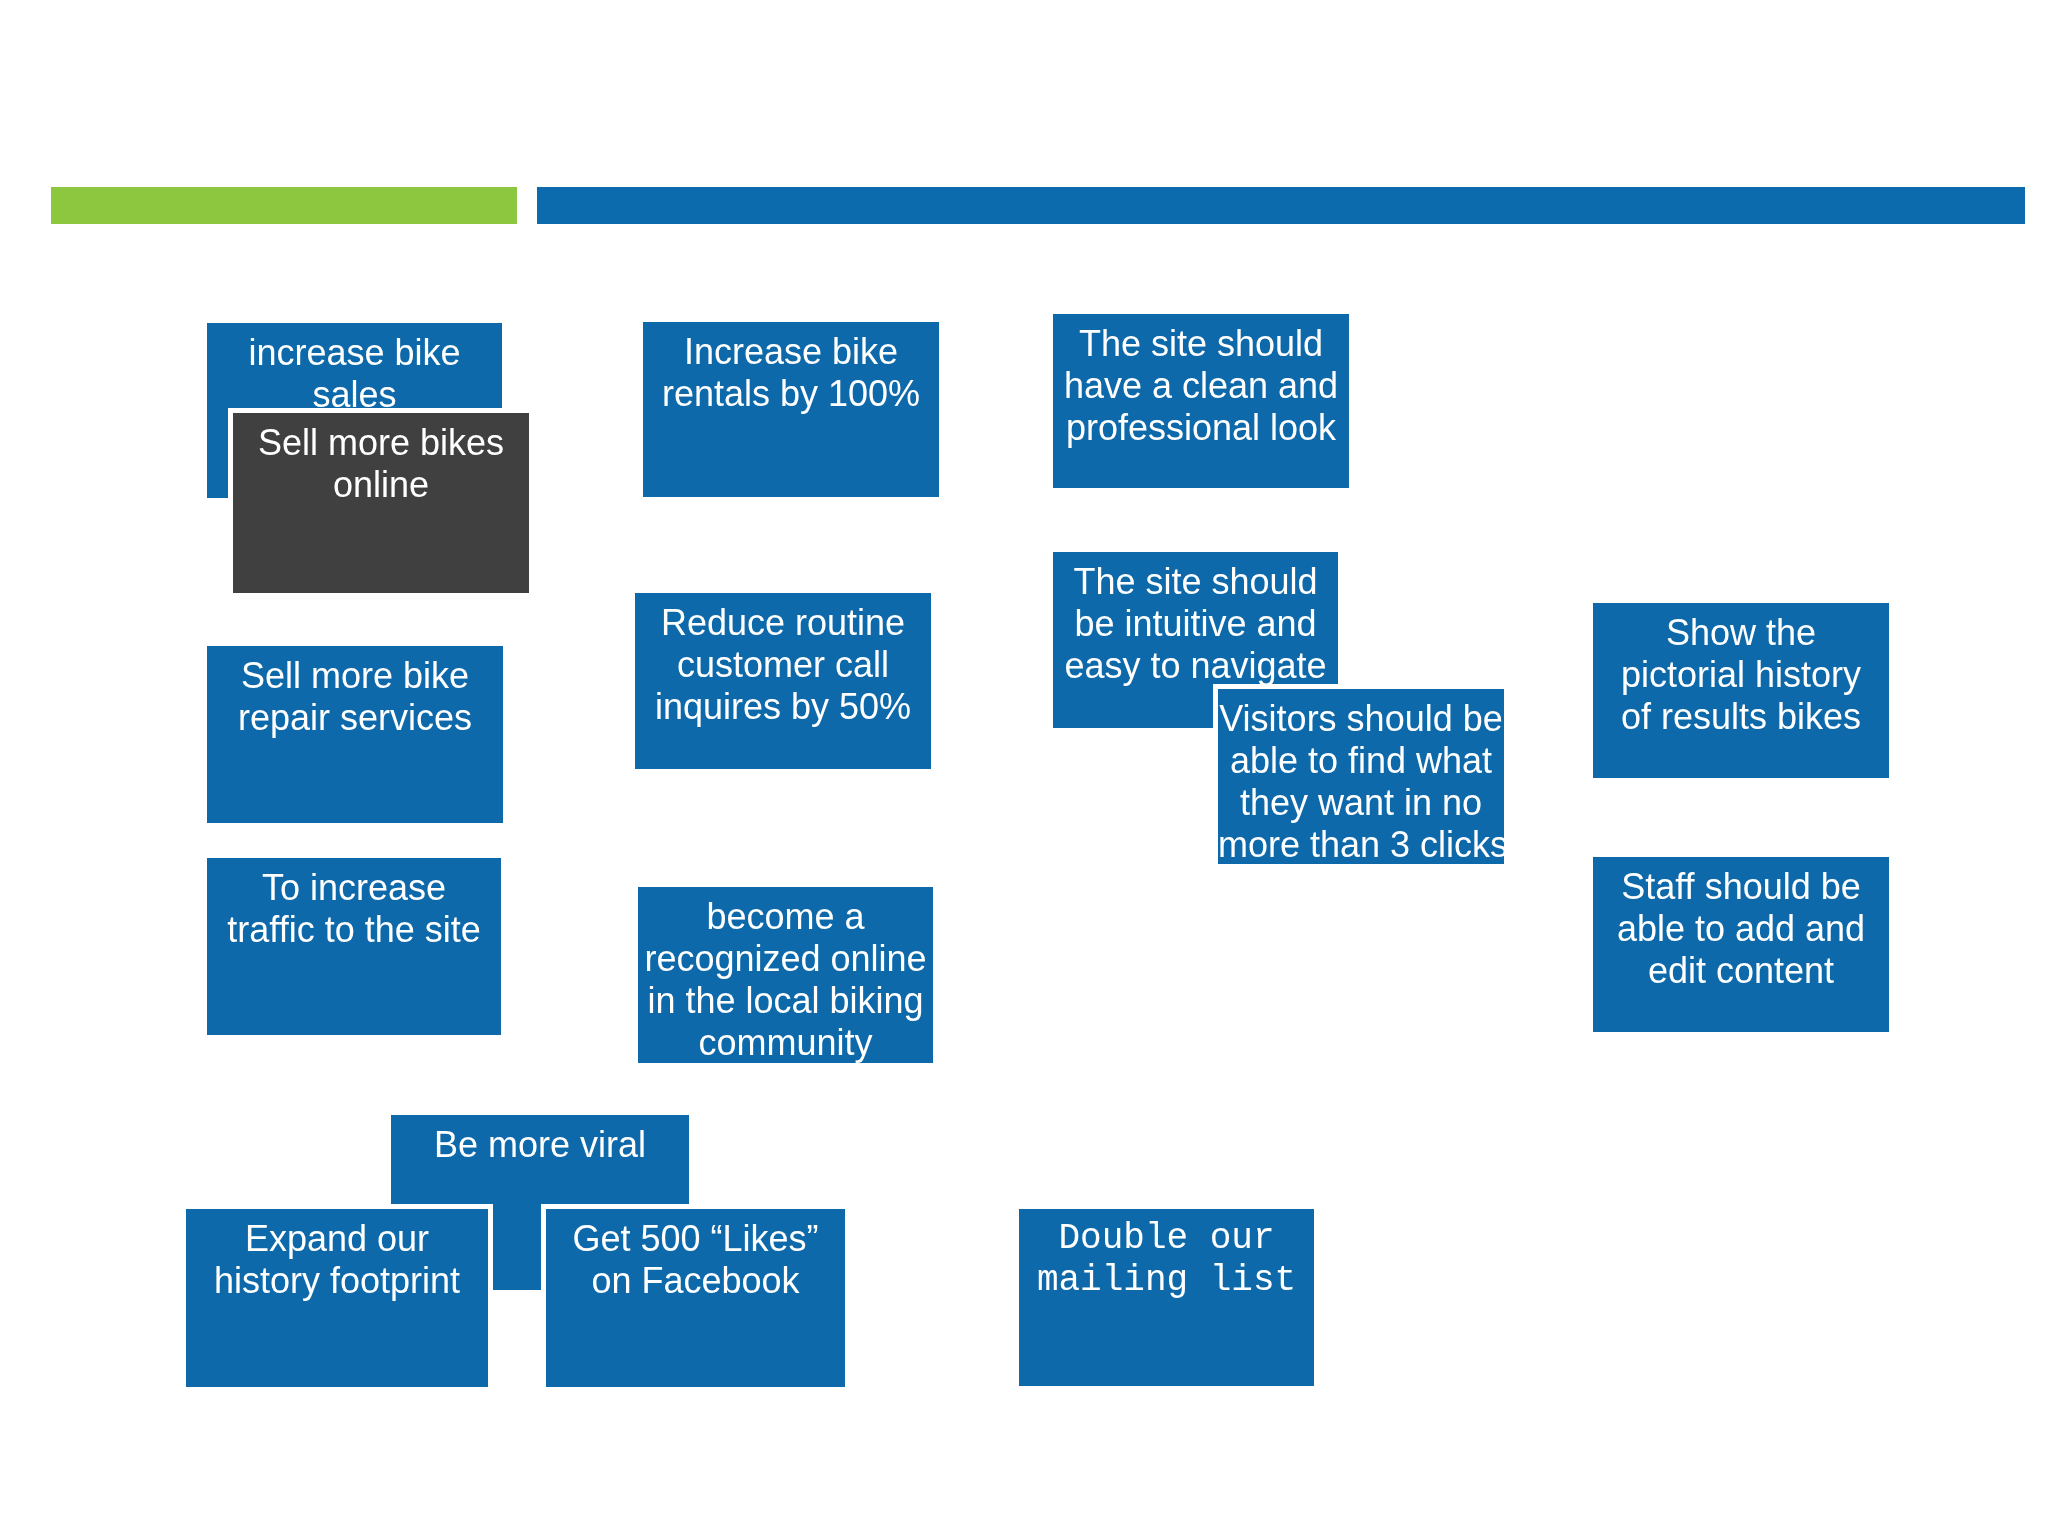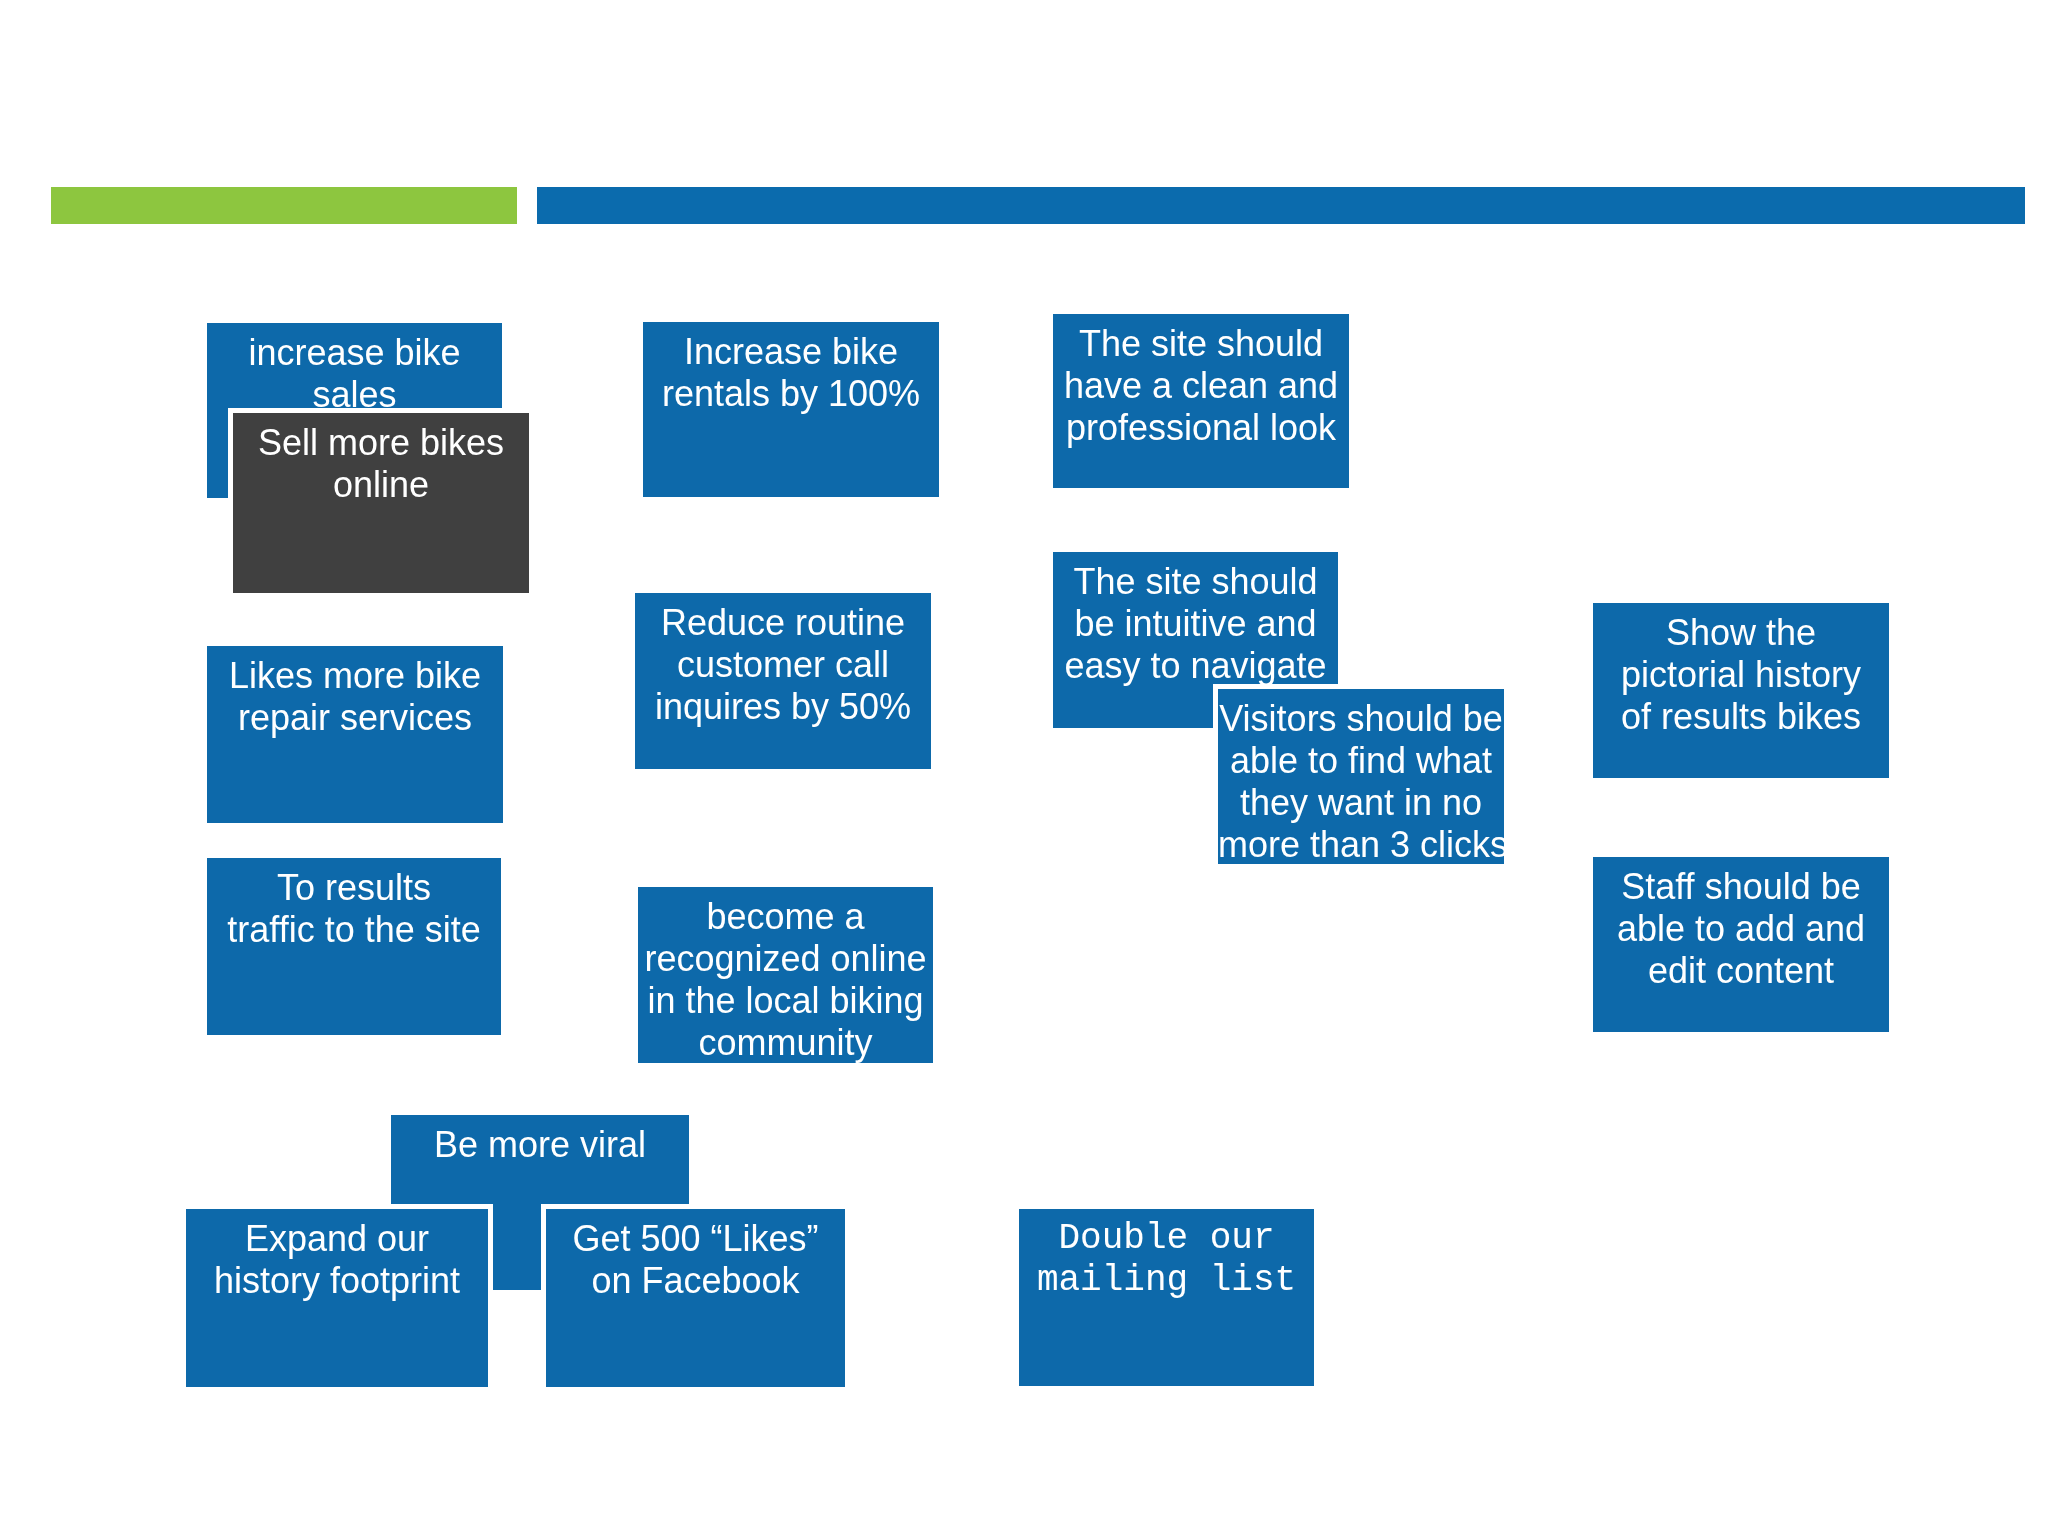--- a/index.html
+++ b/index.html
@@ -51,23 +51,23 @@
 
   <div class="accent-bar bar-green" style="background: rgb(141, 198, 63);"></div>
 
   <div class="accent-bar bar-blue" style="background: rgb(11, 107, 173);"></div>
 
   <div>
       <div class="note" style="left: 202px; top: 318px; width: 305px; height: 185px; z-index: 1; background: rgb(13, 105, 170); color: rgb(255, 255, 255);">increase bike
 sales</div>
       <div class="note" style="left: 228px; top: 408px; width: 306px; height: 190px; z-index: 2; background: #404040; color: rgb(255, 255, 255);">Sell more bikes
 online</div>
-      <div class="note" style="left: 202px; top: 641px; width: 306px; height: 187px; z-index: 1; background: rgb(13, 105, 170); color: rgb(255, 255, 255);">Likes more bike
+      <div class="note" style="left: 202px; top: 641px; width: 306px; height: 187px; z-index: 1; background: rgb(13, 105, 170); color: rgb(255, 255, 255);">Sell more bike
 repair services</div>
-      <div class="note" style="left: 202px; top: 853px; width: 304px; height: 187px; z-index: 1; background: rgb(13, 105, 170); color: rgb(255, 255, 255);">To results
+      <div class="note" style="left: 202px; top: 853px; width: 304px; height: 187px; z-index: 1; background: rgb(13, 105, 170); color: rgb(255, 255, 255);">To increase
 traffic to the site</div>
       <div class="note" style="left: 638px; top: 317px; width: 306px; height: 185px; z-index: 1; background: rgb(13, 105, 170); color: rgb(255, 255, 255);">Increase bike
 rentals by 100%</div>
       <div class="note" style="left: 630px; top: 588px; width: 306px; height: 186px; z-index: 1; background: rgb(13, 105, 170); color: rgb(255, 255, 255);">Reduce routine
 customer call
 inquires by 50%</div>
       <div class="note" style="left: 633px; top: 882px; width: 305px; height: 186px; z-index: 1; background: rgb(13, 105, 170); color: rgb(255, 255, 255);">become a
 recognized online
 in the local biking
 community</div>

